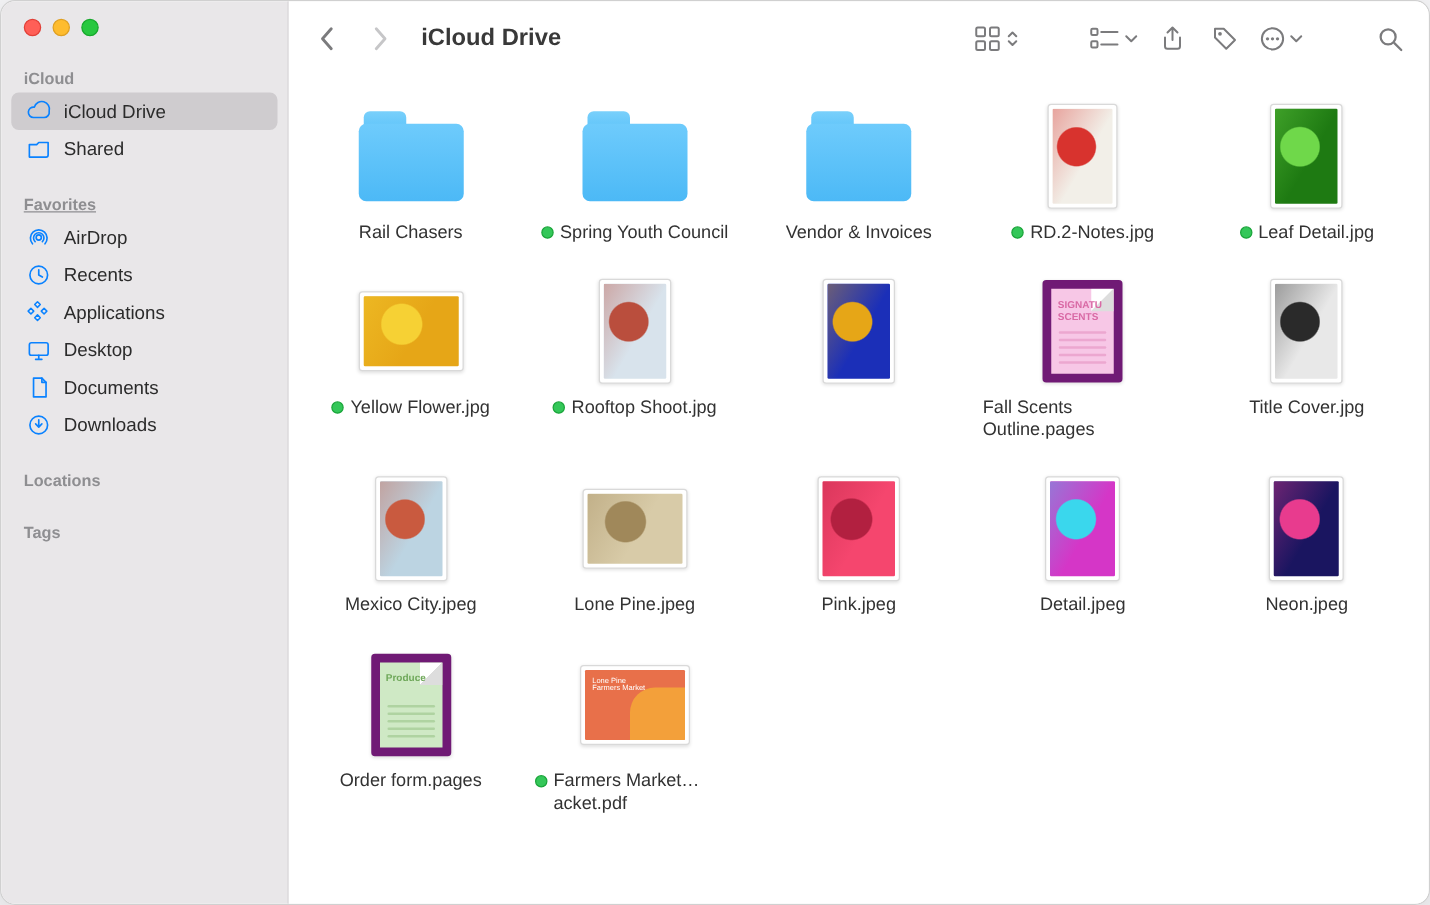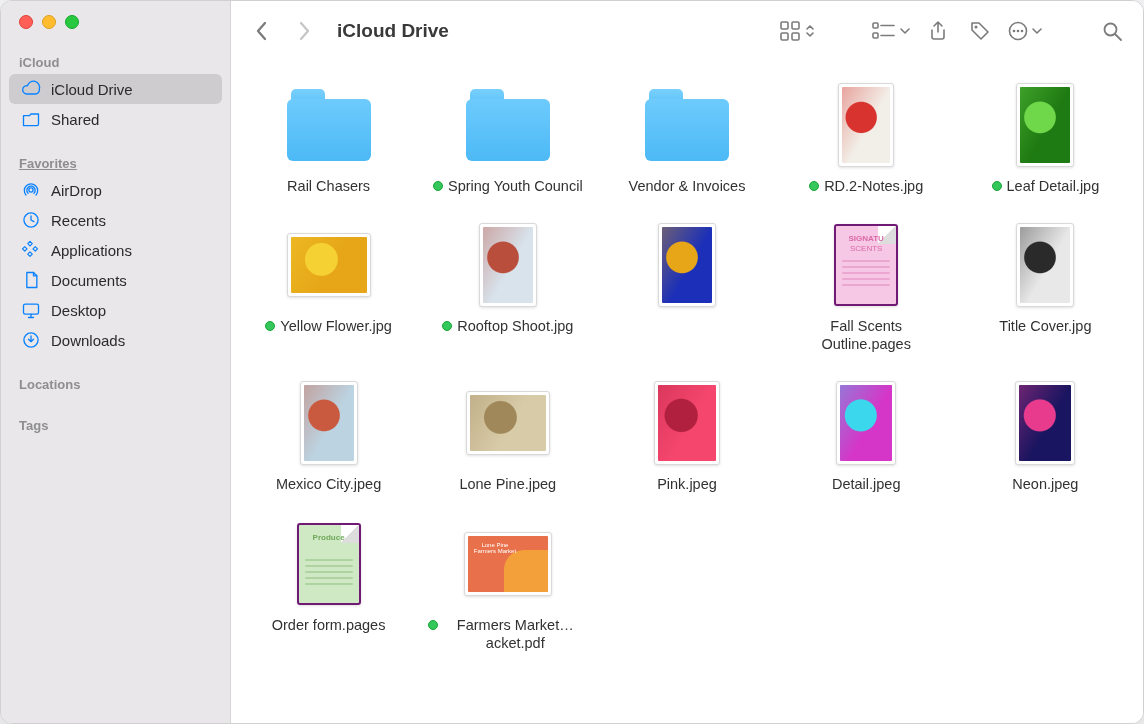--- a/index.html
+++ b/index.html
@@ -94,21 +94,21 @@
 .grid {
   display:grid;
   grid-template-columns: repeat(5, 1fr);
   column-gap: 0px;
   row-gap: 28px;
 }
 .item {
   display:flex;
   flex-direction:column;
   align-items:center;
-  text-align:center;
+  text-align:left;
 }
 .thumb {
   width: 84px;
   height: 84px;
   margin-bottom: 10px;
   display:flex;
   align-items:center;
   justify-content:center;
 }
 .item .caption {
@@ -152,21 +152,21 @@
   padding:3px;
   display:flex;align-items:center;justify-content:center;
 }
 .imgframe .im {
   border-radius:1px;
 }
 
 .docframe {
   width:64px;height:82px;
   background:#fff;
-  border:2px solid #701a75;
+  border:7px solid #701a75;
   border-radius:3px;
   box-shadow:0 1px 3px rgba(0,0,0,.12);
   position:relative;
   overflow:hidden;
 }
 .docframe .fold {
   position:absolute; right:0; top:0;
   width:18px;height:18px;
   background:linear-gradient(135deg,#fff 0 48%, #ddd 50% 100%);
 }
@@ -223,34 +223,34 @@
           <span class="ic">
             <svg width="20" height="20" viewBox="0 0 24 24">
               <path d="M12 3l3 3-3 3-3-3zM5 10l3 3-3 3-3-3zM19 10l3 3-3 3-3-3zM12 17l3 3-3 3-3-3z" transform="translate(0 -1) scale(.9)" fill="none" stroke="currentColor" stroke-width="1.6" stroke-linecap="round" stroke-linejoin="round"></path>
             </svg>
           </span>
           <span class="lbl">Applications</span>
         </div>
         <div class="side-item">
           <span class="ic">
             <svg width="20" height="20" viewBox="0 0 24 24">
+              <rect x="3" y="5" width="18" height="12" rx="2" fill="none" stroke="currentColor" stroke-width="1.6" stroke-linecap="round" stroke-linejoin="round"></rect>
+              <path d="M9 21h6M12 17v4" fill="none" stroke="currentColor" stroke-width="1.6" stroke-linecap="round" stroke-linejoin="round"></path>
+            </svg>
+          </span>
+          <span class="lbl">Desktop</span>
+        </div>
+        <div class="side-item">
+          <span class="ic">
+            <svg width="20" height="20" viewBox="0 0 24 24">
               <path d="M7 3h8l4 4v14H7z" fill="none" stroke="currentColor" stroke-width="1.6" stroke-linecap="round" stroke-linejoin="round"></path>
               <path d="M15 3v4h4" fill="none" stroke="currentColor" stroke-width="1.6" stroke-linecap="round" stroke-linejoin="round"></path>
             </svg>
           </span>
           <span class="lbl">Documents</span>
-        </div>
-        <div class="side-item">
-          <span class="ic">
-            <svg width="20" height="20" viewBox="0 0 24 24">
-              <rect x="3" y="5" width="18" height="12" rx="2" fill="none" stroke="currentColor" stroke-width="1.6" stroke-linecap="round" stroke-linejoin="round"></rect>
-              <path d="M9 21h6M12 17v4" fill="none" stroke="currentColor" stroke-width="1.6" stroke-linecap="round" stroke-linejoin="round"></path>
-            </svg>
-          </span>
-          <span class="lbl">Desktop</span>
         </div>
         <div class="side-item">
           <span class="ic">
             <svg width="20" height="20" viewBox="0 0 24 24">
               <circle cx="12" cy="12" r="8.5" fill="none" stroke="currentColor" stroke-width="1.6" stroke-linecap="round" stroke-linejoin="round"></circle>
               <path d="M12 7v7m0 0l-3-3m3 3l3-3" fill="none" stroke="currentColor" stroke-width="1.6" stroke-linecap="round" stroke-linejoin="round"></path>
             </svg>
           </span>
           <span class="lbl">Downloads</span>
         </div>
@@ -424,21 +424,21 @@
                   <div style="position:absolute;inset:0;background:radial-gradient(circle at 40% 40%,#e6a617 0 28%,transparent 30%),linear-gradient(120deg,#e6a61766,transparent 55%);"></div>
                 </div>
               </div>
             </div>
           </div>
           <div class="item">
             <div class="thumb">
               <div class="docframe" style="background:#f7c7e6">
                 <div class="fold"></div>
                 <div style="position:absolute;left:5px;top:8px;right:5px;font-size:8px;font-weight:700;color:#d96aa5">SIGNATU</div>
-                <div style="position:absolute;left:5px;top:18px;right:5px;font-size:8px;font-weight:400;color:#d96aa5">SCENTS</div>
+                <div style="position:absolute;left:5px;top:18px;right:5px;font-size:8px;font-weight:700;color:#d96aa5">SCENTS</div>
                 <div style="position:absolute;left:6px;right:6px;top:34px;bottom:8px;display:flex;flex-direction:column;gap:4px;">
                   <div style="height:2px;background:#d96aa555;border-radius:1px;"></div>
                   <div style="height:2px;background:#d96aa555;border-radius:1px;"></div>
                   <div style="height:2px;background:#d96aa555;border-radius:1px;"></div>
                   <div style="height:2px;background:#d96aa555;border-radius:1px;"></div>
                   <div style="height:2px;background:#d96aa555;border-radius:1px;"></div>
                 </div>
               </div>
             </div>
             <div class="caption">

